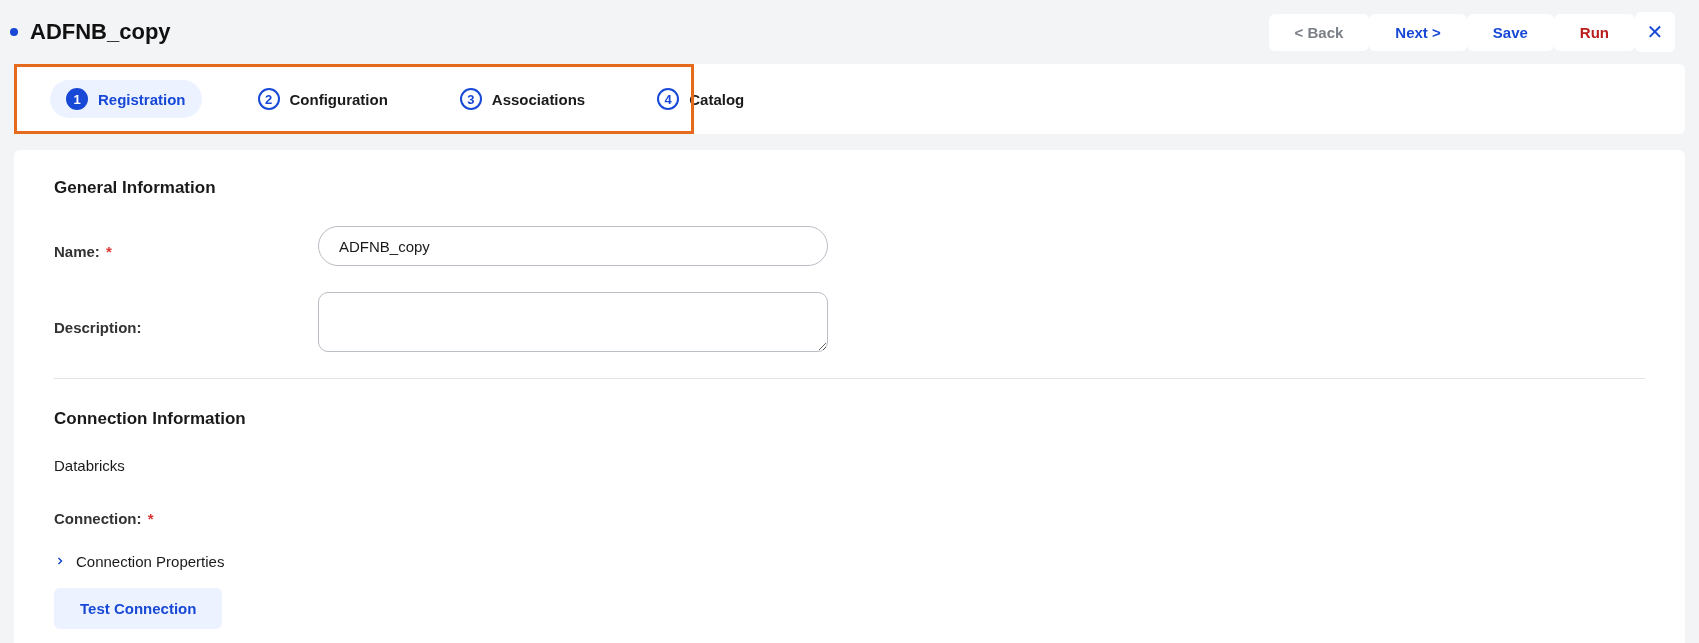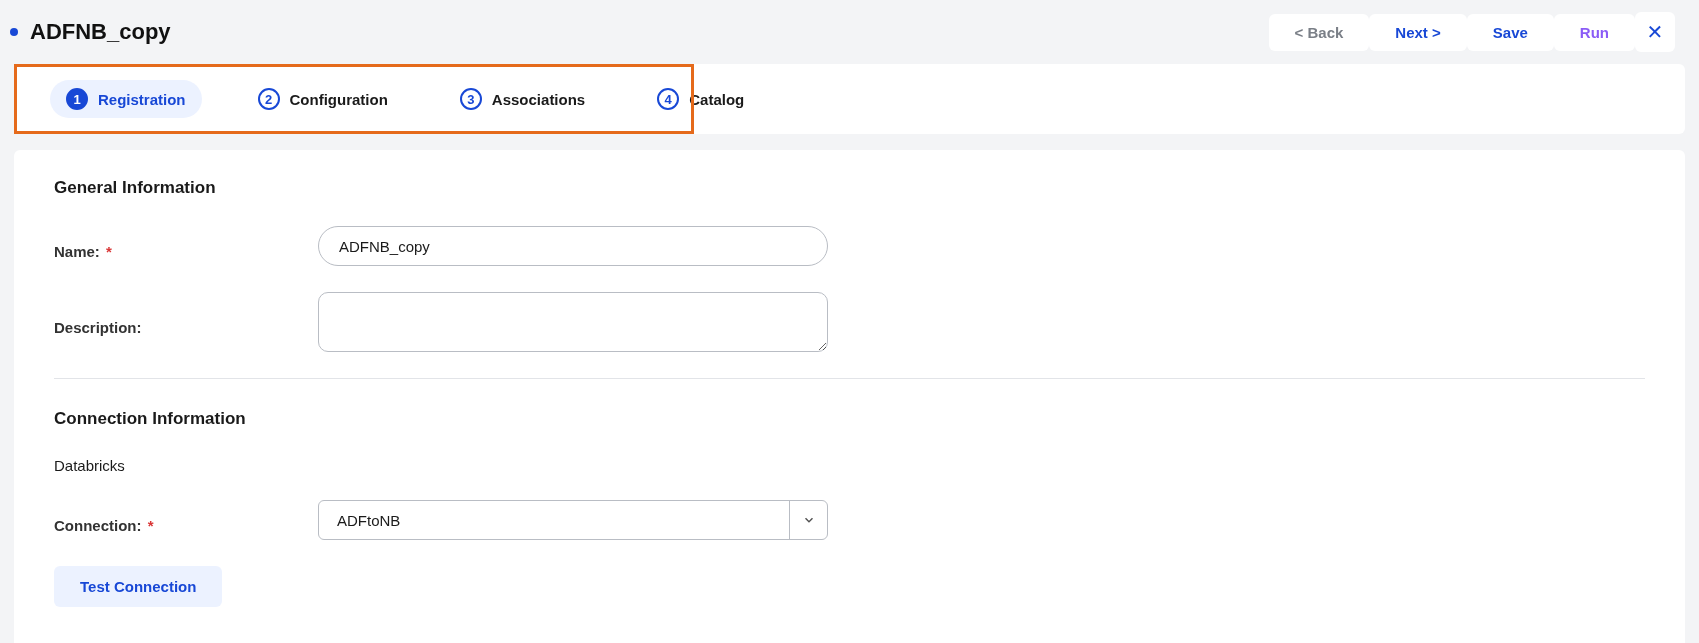--- a/index.html
+++ b/index.html
@@ -24,21 +24,21 @@
   .title-wrap{display:flex;align-items:center;gap:12px;}
   .unsaved-dot{width:8px;height:8px;border-radius:50%;background:var(--blue);}
   .page-title{font-size:22px;font-weight:700;color:#111;}
   .header-actions{display:flex;align-items:center;gap:0;}
   .btn{
     border:none;background:#fff;border-radius:6px;
     padding:10px 26px;font-size:15px;font-weight:600;cursor:pointer;
     color:var(--blue);
   }
   .btn.muted{color:#7a7f87;}
-  .btn.disabled{color:#8b5cf6;cursor:default;}
+  .btn.disabled{color:#b91c1c;cursor:default;}
   .icon-btn{
     width:40px;height:40px;border:none;background:#fff;border-radius:6px;
     display:flex;align-items:center;justify-content:center;cursor:pointer;
   }
   .close-x{font-size:20px;color:var(--blue);line-height:1;}
 
   
   .stepper-card{
     margin:0 14px;background:#fff;border-radius:6px;
     position:relative;
@@ -178,26 +178,26 @@
 
   <div class="form-row">
     <div class="value-text">Databricks</div>
   </div>
 
   <div class="form-row">
     <div class="form-label">
       <span>Connection:</span>
       <span class="req">*</span>
     </div>
-    <div class="select-wrap">
-      <div class="select-value">ADFtoNB</div>
-      <div class="select-caret">
-        <svg viewBox="0 0 24 24" fill="none" stroke="#555" stroke-width="2.5">
-            <polyline points="6 9 12 15 18 9"></polyline>
-          </svg>
-      </div>
-    </div>
-  </div>
-
+  </div>
+
+  <div class="expander">
+    <span>
+      <svg viewBox="0 0 24 24" fill="none" stroke="var(--blue)" stroke-width="3">
+          <polyline points="9 6 15 12 9 18"></polyline>
+        </svg>
+    </span>
+    <span>Connection Properties</span>
+  </div>
 
   <button class="test-btn">Test Connection</button>
 
 </div>
 
 </body></html>

